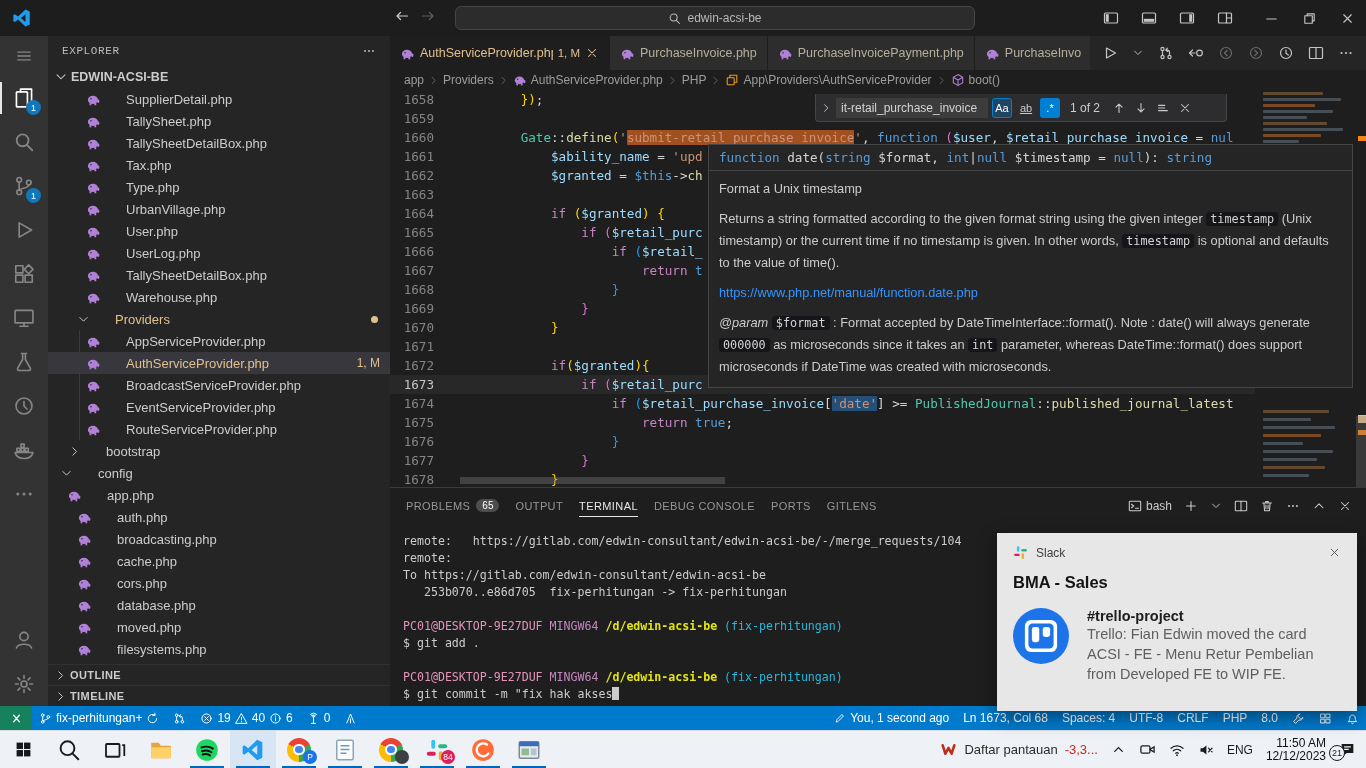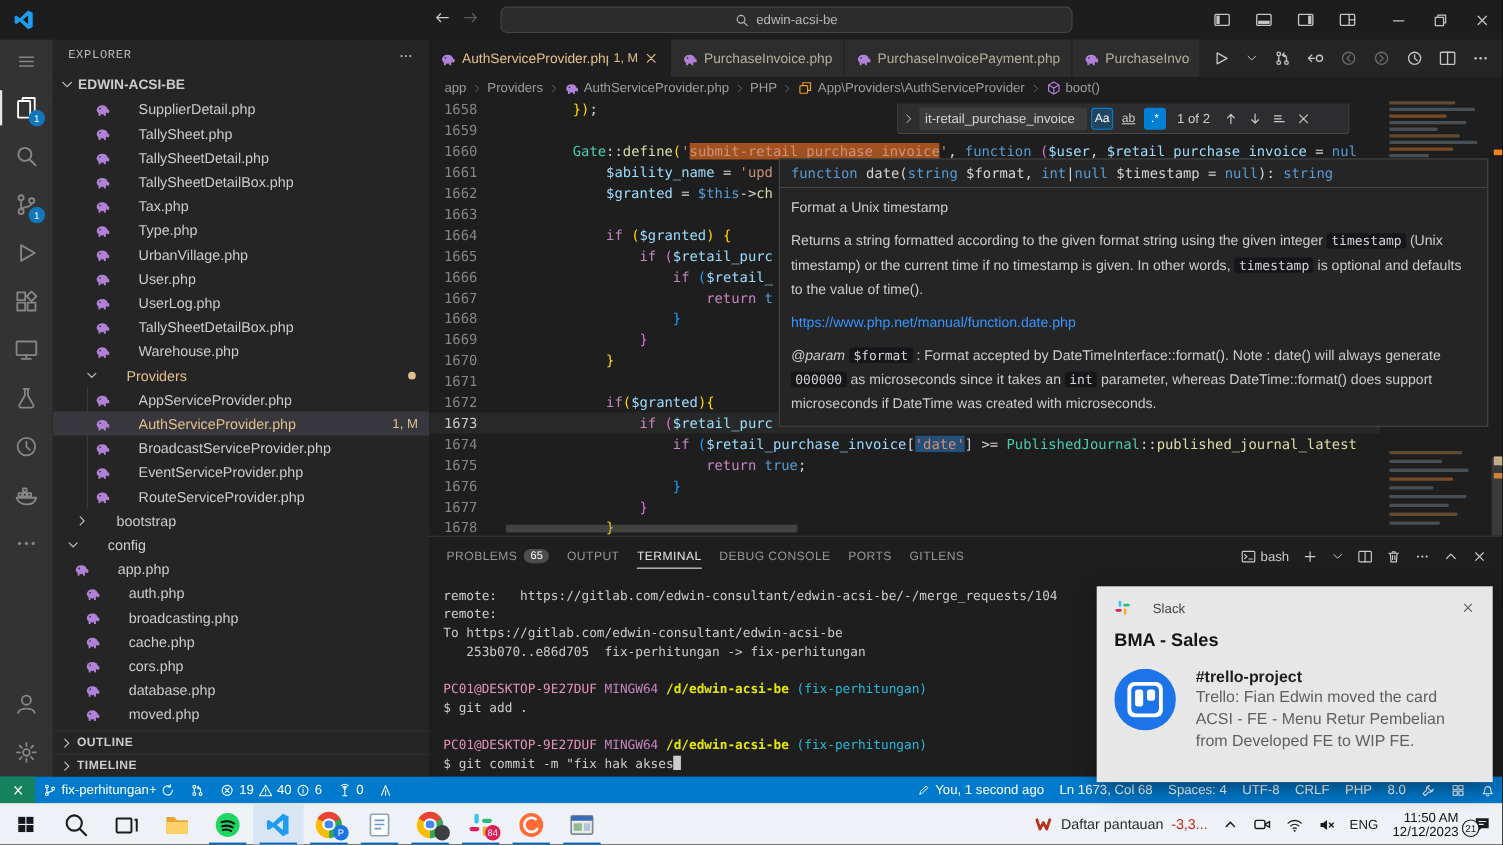--- a/index.html
+++ b/index.html
@@ -153,21 +153,21 @@
   .clock{font-size:12px;text-align:right;line-height:13px;color:#111;}
   .notif{position:relative;display:flex;}
   .nbadge{position:absolute;left:-10px;bottom:-3px;width:16px;height:16px;border-radius:50%;
     border:1.5px solid #1b1b1b;background:#eef1f6;font-size:9px;display:flex;align-items:center;justify-content:center;color:#1b1b1b;}
   .chromeball{display:block;border-radius:50%;background:conic-gradient(from -60deg,#ea4335 0 120deg,#34a853 0 240deg,#fbbc05 0 360deg);position:relative;}
   .chromeball::after{content:"";position:absolute;inset:26%;background:#4285f4;border:2px solid #fff;border-radius:50%;}
 
   
   #toast{position:absolute;left:997px;top:533px;width:360px;height:178px;background:#e7e7e7;
     box-shadow:0 6px 18px rgba(0,0,0,.45);z-index:60;color:#1b1b1b;padding:12px 16px 0 16px;}
-  .thead{display:flex;align-items:center;gap:20px;font-size:12px;color:#404040;}
+  .thead{display:flex;align-items:center;gap:8px;font-size:12px;color:#404040;}
   .thead .grow{flex:1;}
   .ttitle{font-size:16.5px;font-weight:bold;color:#141414;margin-top:13px;}
   .trow2{display:flex;gap:18px;margin-top:16px;}
   .tavatar{flex:none;}
   .tchannel{font-size:14.5px;font-weight:bold;color:#1d1d1d;}
   .tbody{font-size:14.5px;color:#5f5f5f;line-height:20px;}
 </style>
 </head>
 <body>
 
@@ -368,32 +368,20 @@
           <span class="icon ">
             <svg width="15" height="15" viewBox="0 0 16 16">
               <ellipse cx="7.4" cy="8.4" rx="5.4" ry="4.4" fill="#b180d7"></ellipse>
               <rect x="11.8" y="8" width="2.4" height="3.6" rx="1.1" fill="#b180d7"></rect>
               <rect x="3.8" y="11.6" width="1.9" height="2.6" fill="#b180d7"></rect>
               <rect x="9" y="11.6" width="1.9" height="2.6" fill="#b180d7"></rect>
               <circle cx="5.3" cy="7.2" r="0.8" fill="#252526"></circle>
             </svg>
           </span>
           <span class="lbl">TallySheet.php</span>
-        </div>
-        <div class="trow" style="padding-left:38px">
-          <span class="icon ">
-            <svg width="15" height="15" viewBox="0 0 16 16">
-              <ellipse cx="7.4" cy="8.4" rx="5.4" ry="4.4" fill="#b180d7"></ellipse>
-              <rect x="11.8" y="8" width="2.4" height="3.6" rx="1.1" fill="#b180d7"></rect>
-              <rect x="3.8" y="11.6" width="1.9" height="2.6" fill="#b180d7"></rect>
-              <rect x="9" y="11.6" width="1.9" height="2.6" fill="#b180d7"></rect>
-              <circle cx="5.3" cy="7.2" r="0.8" fill="#252526"></circle>
-            </svg>
-          </span>
-          <span class="lbl">TallySheetDetail.php</span>
         </div>
         <div class="trow" style="padding-left:38px">
           <span class="icon ">
             <svg width="15" height="15" viewBox="0 0 16 16">
               <ellipse cx="7.4" cy="8.4" rx="5.4" ry="4.4" fill="#b180d7"></ellipse>
               <rect x="11.8" y="8" width="2.4" height="3.6" rx="1.1" fill="#b180d7"></rect>
               <rect x="3.8" y="11.6" width="1.9" height="2.6" fill="#b180d7"></rect>
               <rect x="9" y="11.6" width="1.9" height="2.6" fill="#b180d7"></rect>
               <circle cx="5.3" cy="7.2" r="0.8" fill="#252526"></circle>
             </svg>

